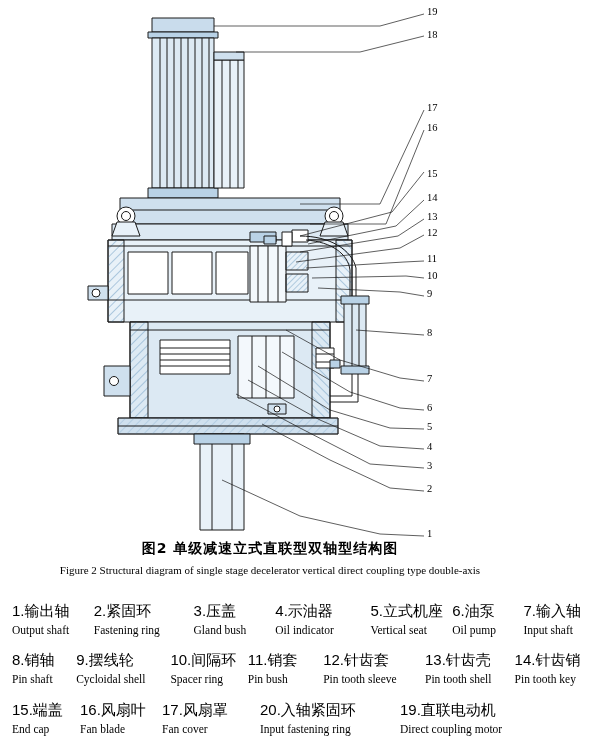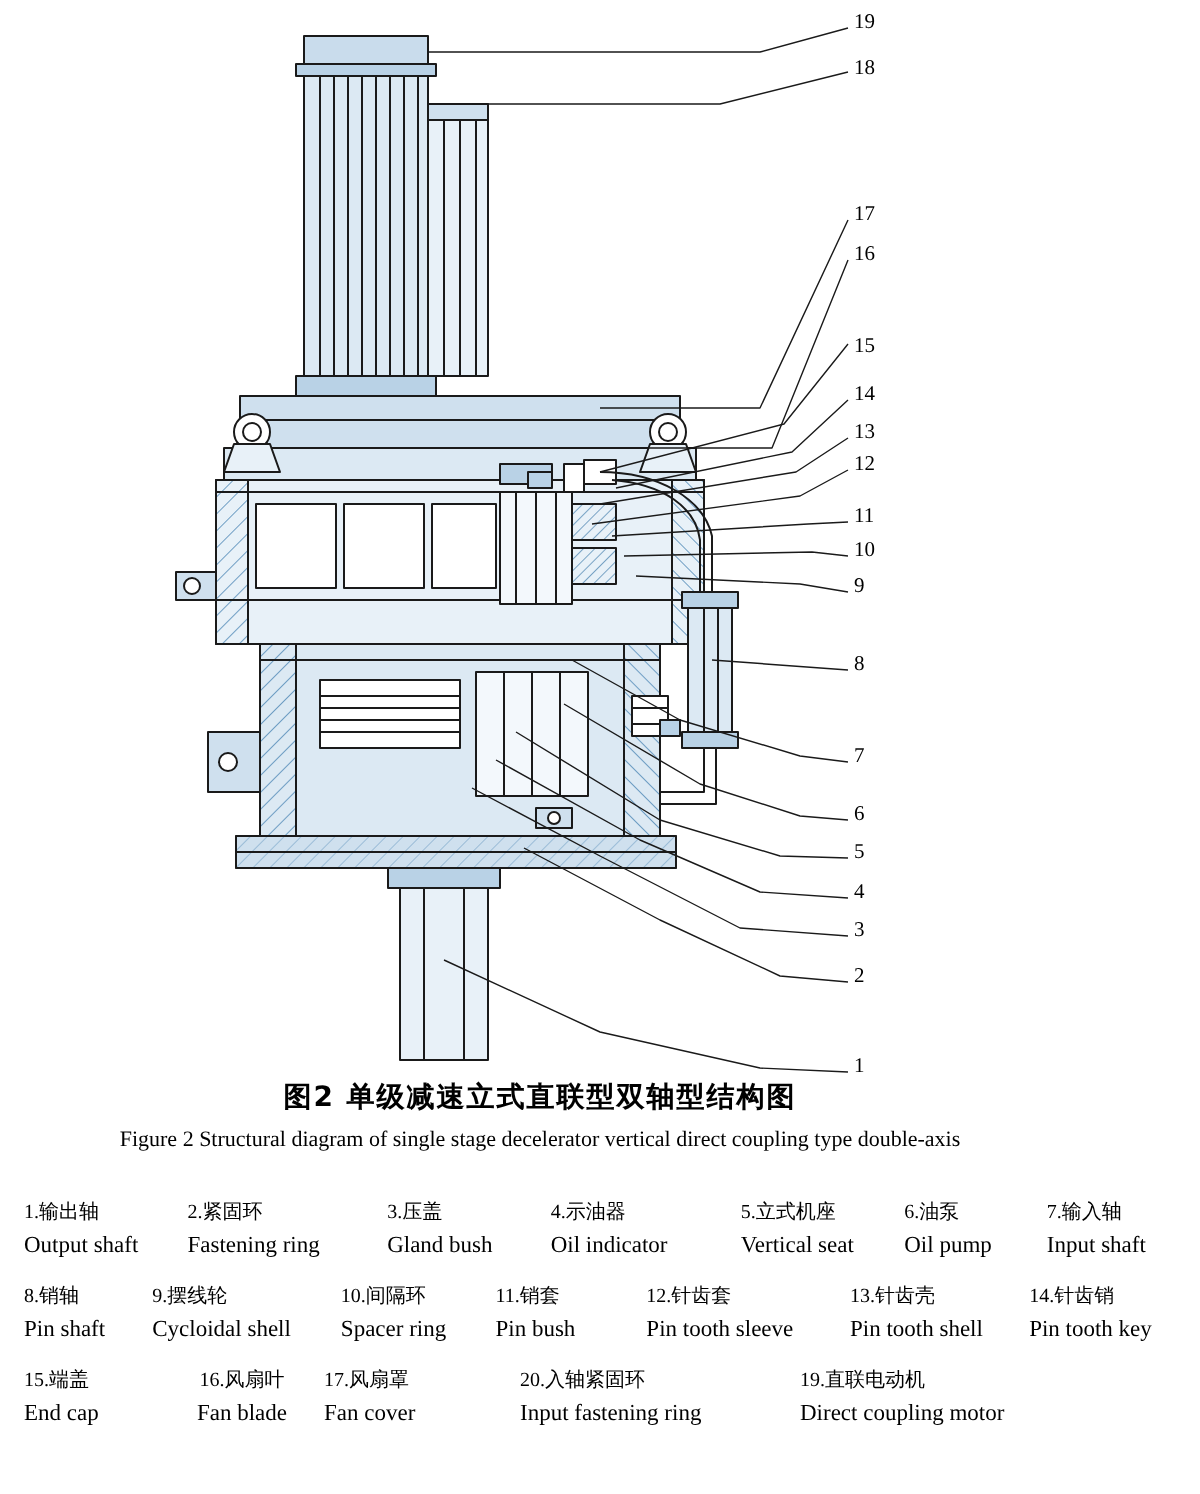--- a/index.html
+++ b/index.html
@@ -57,22 +57,22 @@
   .legend-row {
     display: flex;
     margin-bottom: 11px;
   }
   .legend-item {
     display: flex;
     flex-direction: column;
     line-height: 1.45;
   }
   .legend-cn {
-    font-size: 10px;
-    font-family: Liberation Serif, serif;
+    font-size: 15px;
+    font-family: Liberation Sans, sans-serif;
     white-space: nowrap;
   }
   .legend-en {
     font-size: 11.5px;
     font-family: "Liberation Serif", serif;
     white-space: nowrap;
   }
   
   .r1 .c0 { width: 86px; }
   .r1 .c1 { width: 105px; }
@@ -84,21 +84,21 @@
 
   .r2 .c0 { width: 68px; }
   .r2 .c1 { width: 100px; }
   .r2 .c2 { width: 82px; }
   .r2 .c3 { width: 80px; }
   .r2 .c4 { width: 108px; }
   .r2 .c5 { width: 95px; }
   .r2 .c6 { width: 80px; }
 
   .r3 .c0 { width: 68px; }
-  .r3 .c1 { width: 82px; align-items: center; }
+  .r3 .c1 { width: 82px; }
   .r3 .c2 { width: 98px; }
   .r3 .c3 { width: 140px; }
   .r3 .c4 { width: 160px; }
 
   .callout {
     position: absolute;
     font-size: 10.5px;
     font-family: "Liberation Serif", serif;
     color: #000;
   }

